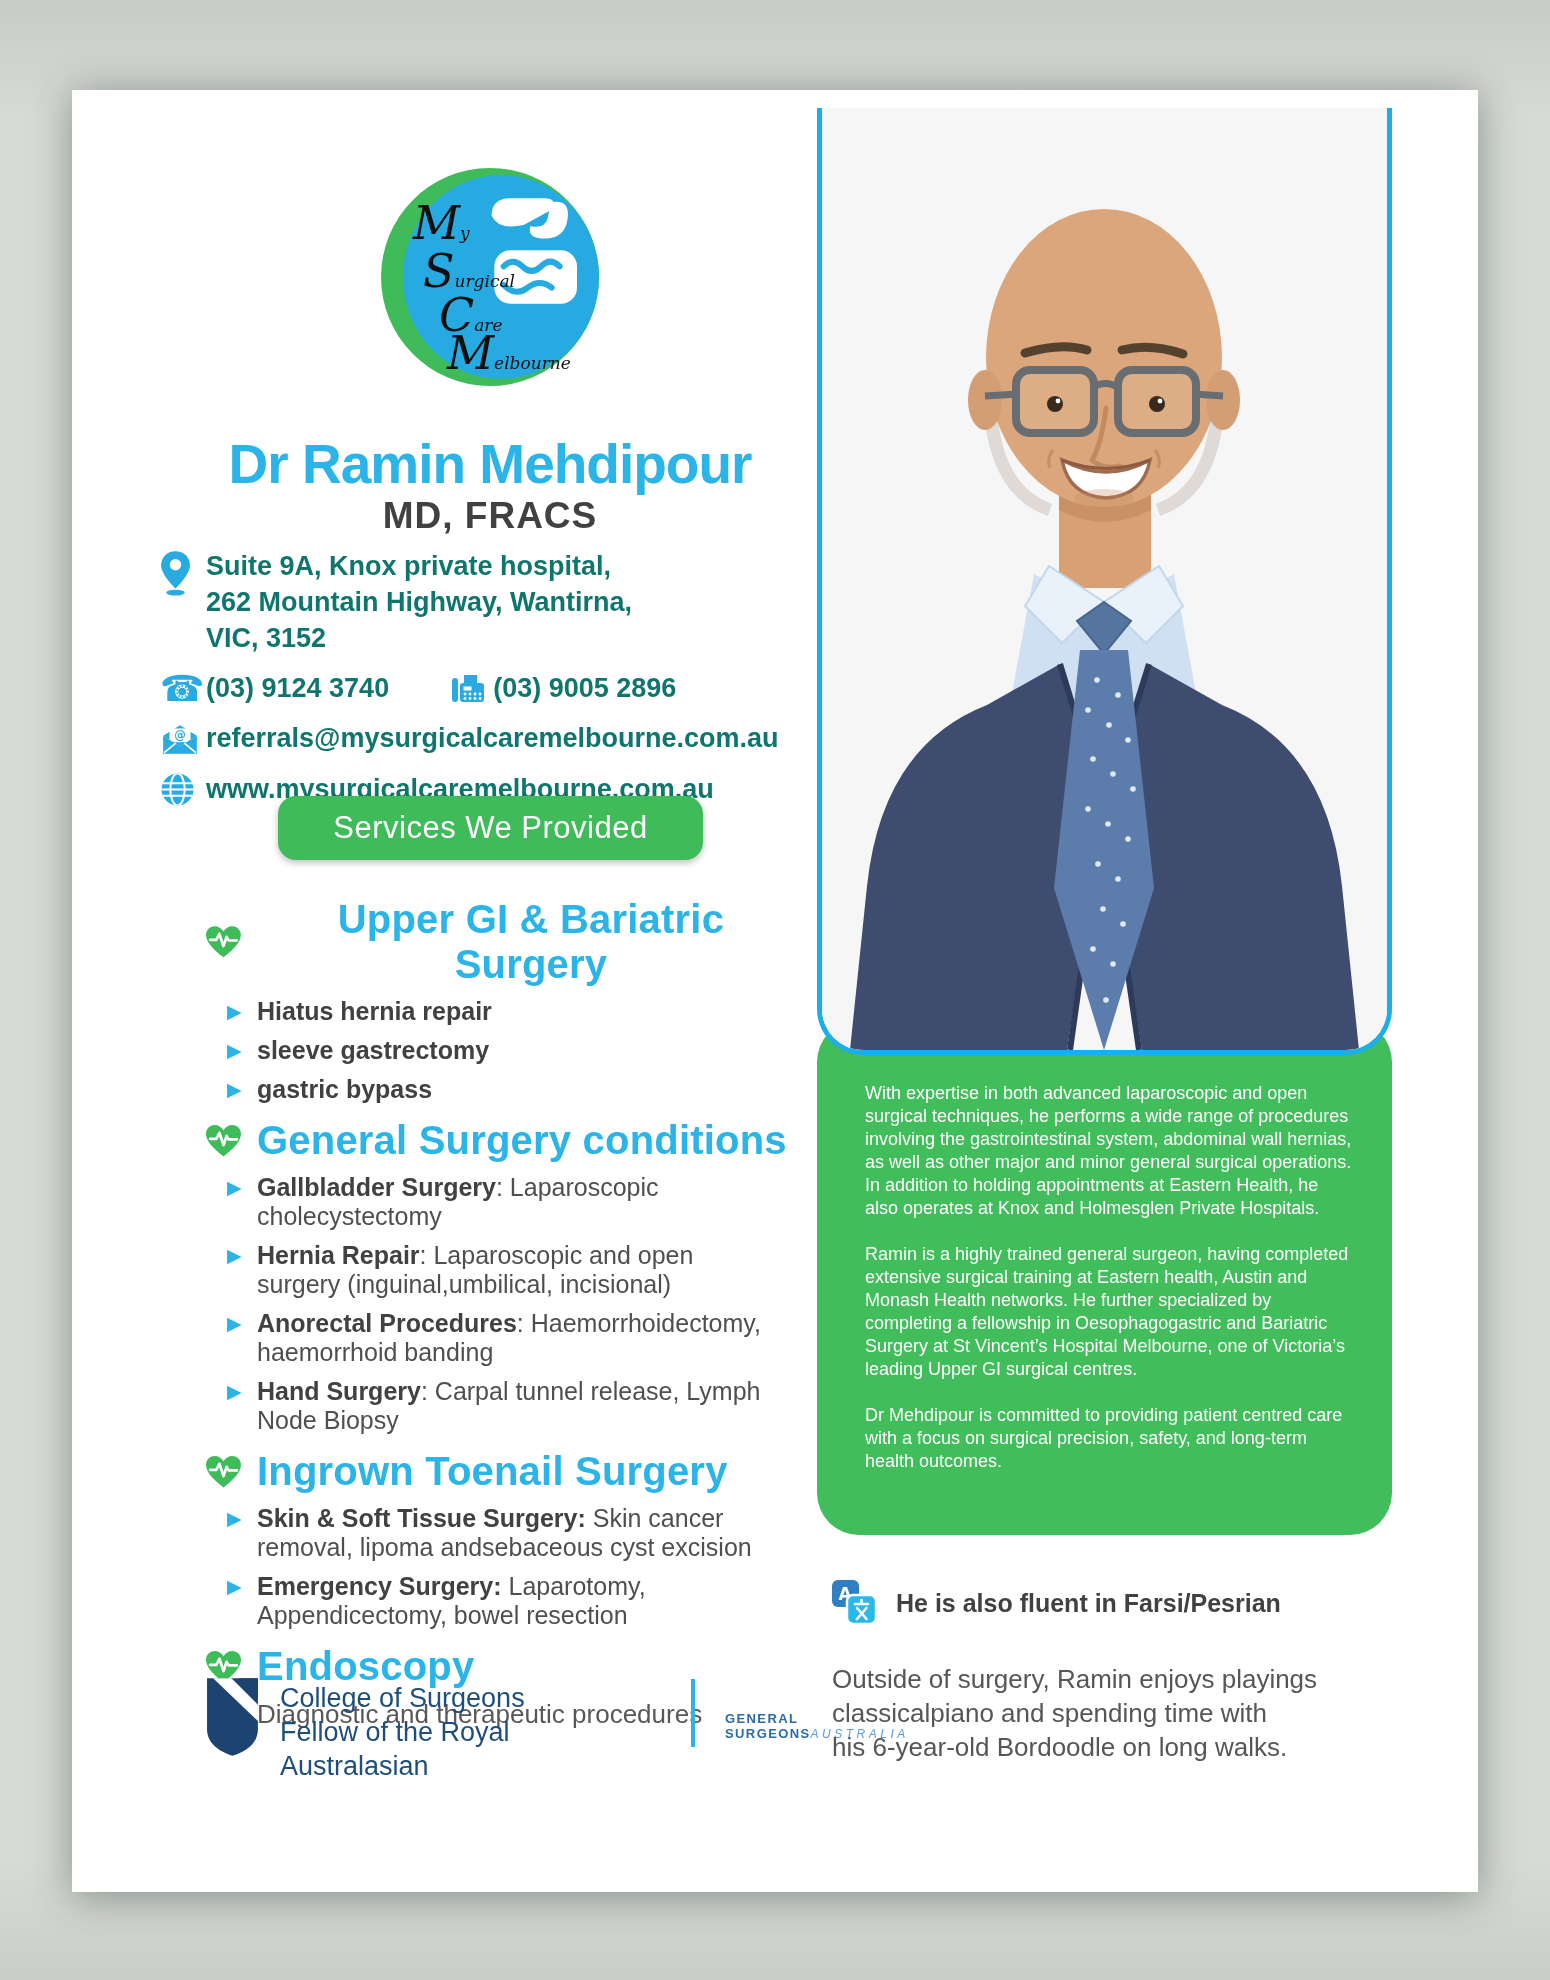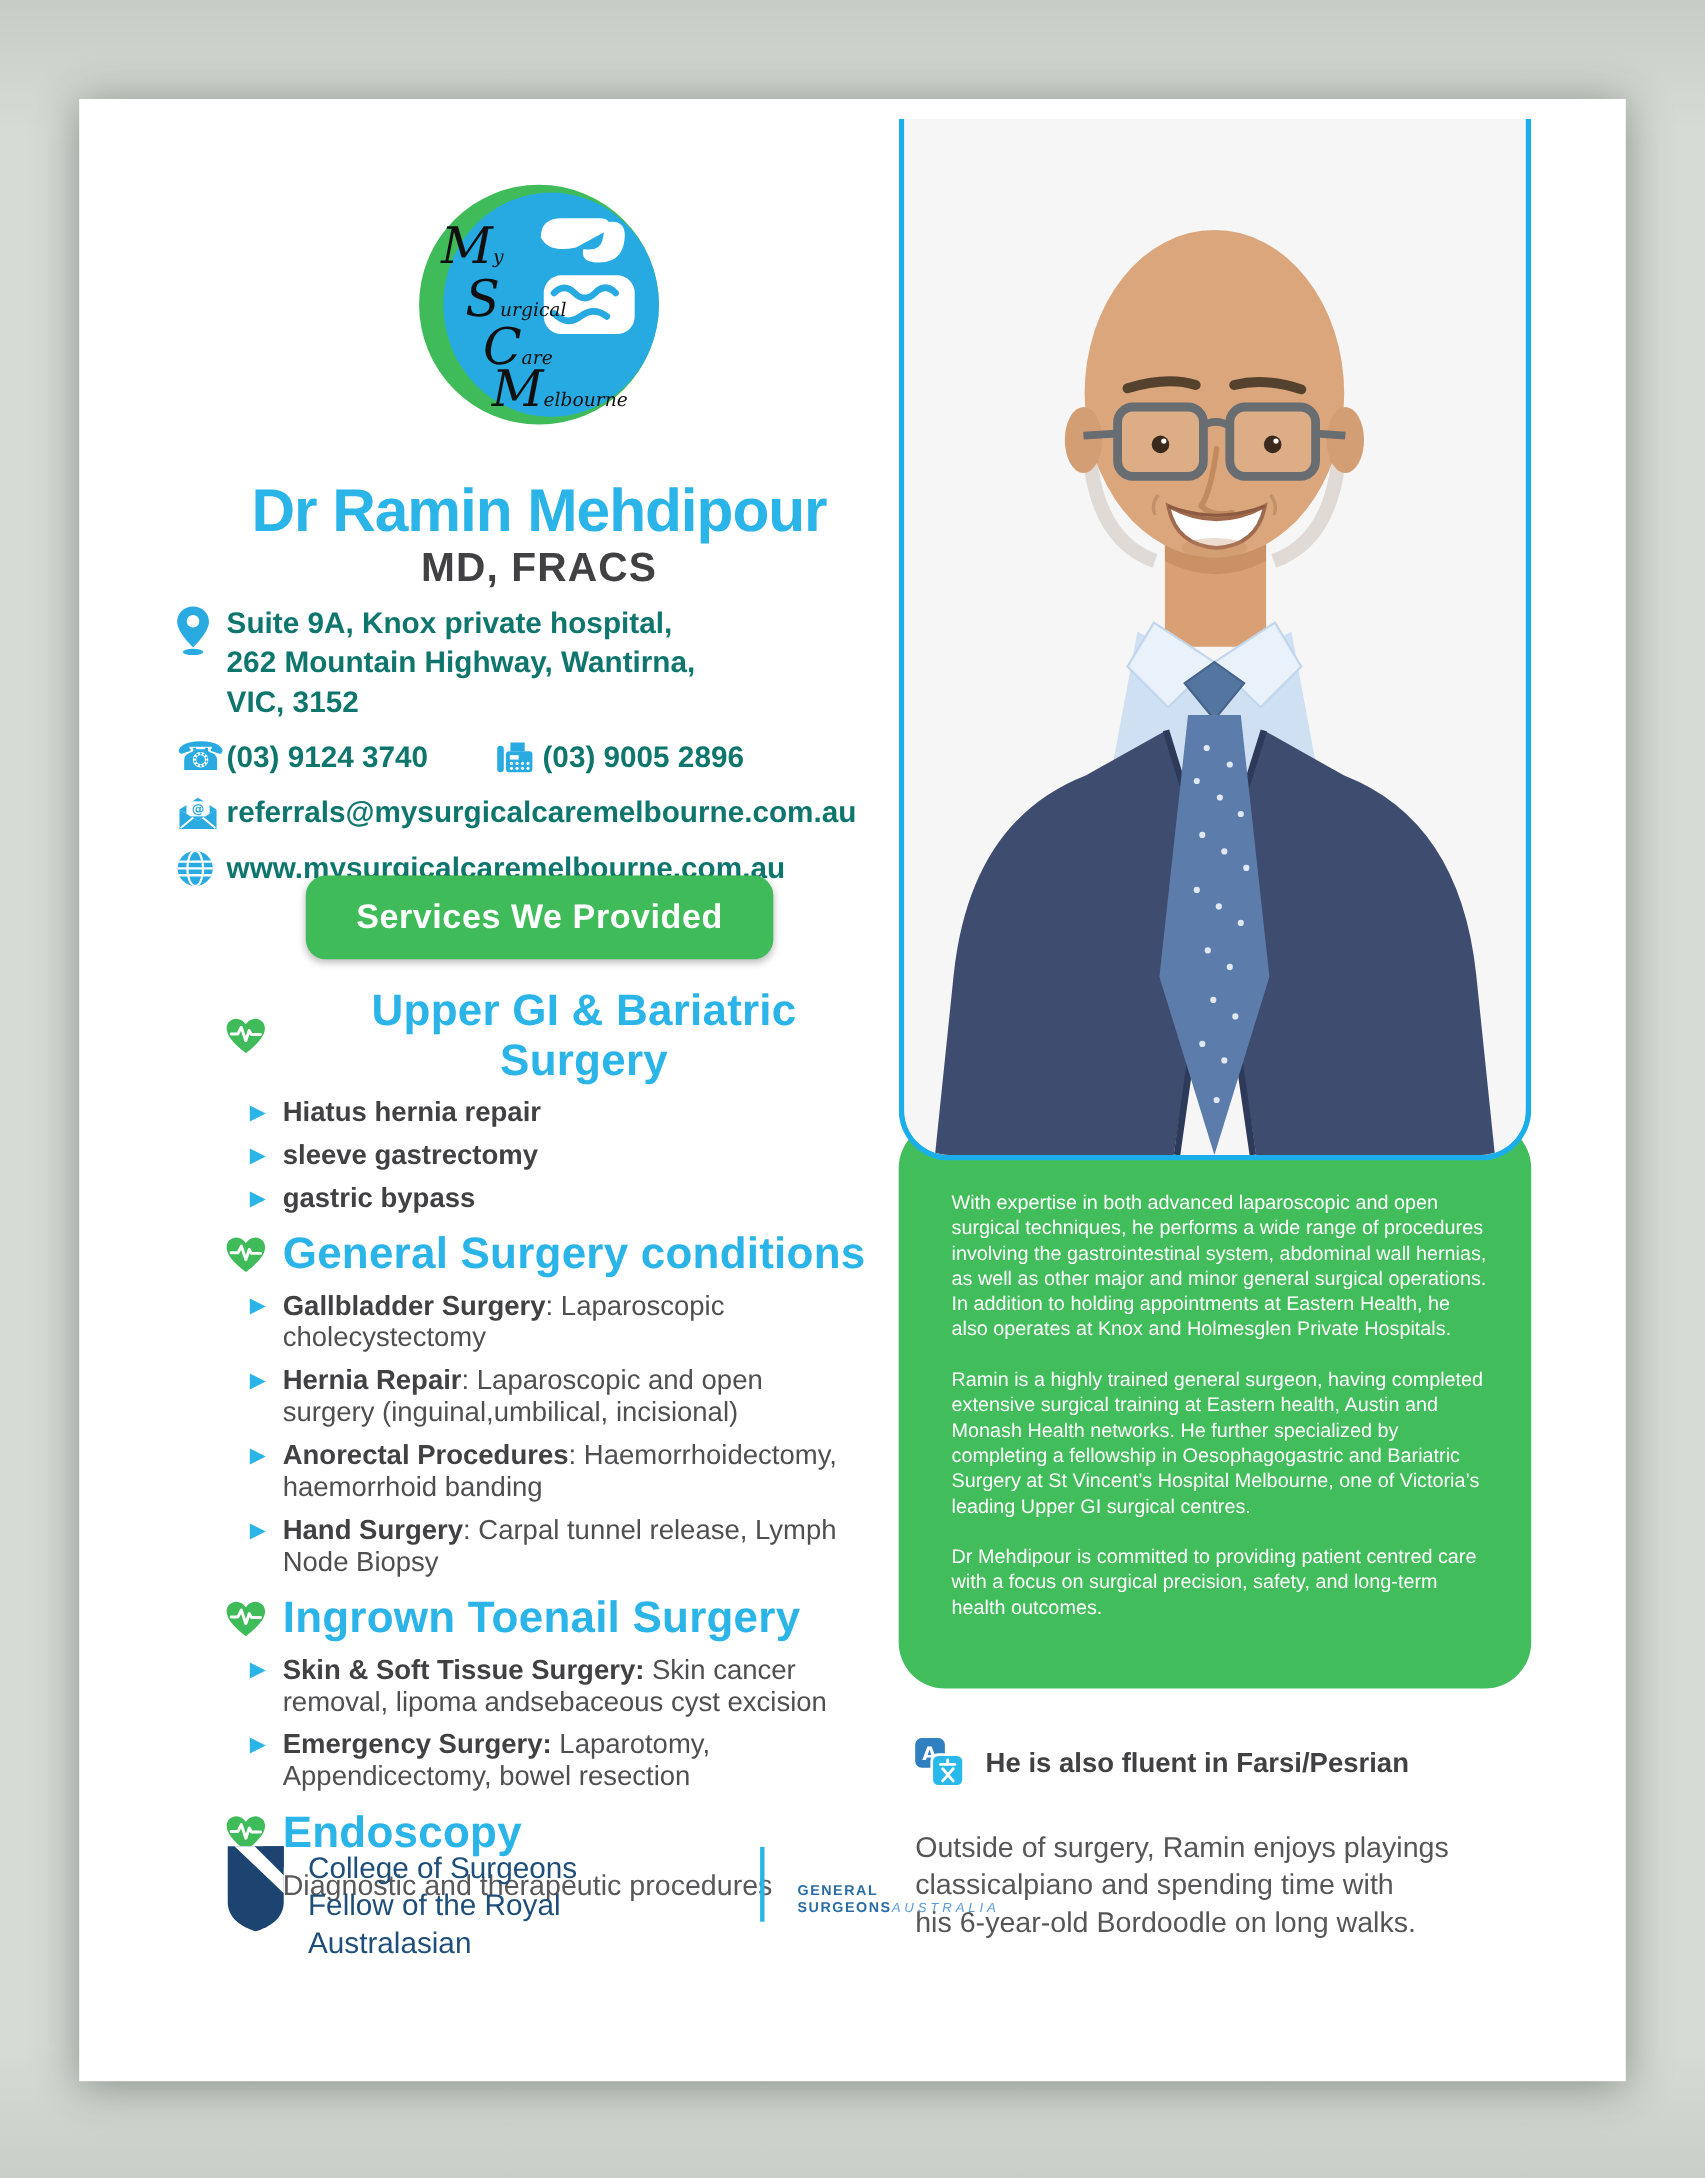--- a/index.html
+++ b/index.html
@@ -15,38 +15,38 @@
   
   .logo-wrap { position:absolute; top:78px; left:0; width:660px; display:flex; justify-content:center; }
   .logo-circle { position:relative; width:218px; height:218px; border-radius:50%; background:#3fbc59; }
   .logo-blue { position:absolute; left:22px; top:7px; width:196px; height:204px; border-radius:50%; background:#27aae1; }
   .logo-organs { position:absolute; left:108px; top:26px; }
   .logo-text { position:absolute; left:0; top:0; width:100%; height:100%;
                font-family:"DejaVu Serif","Liberation Serif",serif; font-style:italic; color:#101010; }
   .logo-line { position:absolute; white-space:nowrap; }
   .logo-line .big { font-size:46px; line-height:1; }
   .logo-line .small { font-size:17px; }
-  .ll1 { left:20px; top:32px; } .ll2 { left:42px; top:80px; } .ll3 { left:58px; top:124px; } .ll4 { left:66px; top:162px; }
+  .ll1 { left:32px; top:32px; } .ll2 { left:42px; top:80px; } .ll3 { left:58px; top:124px; } .ll4 { left:66px; top:162px; }
 
   .doctor-name { position:absolute; top:342px; left:0; width:660px; text-align:center;
                  font-size:55px; font-weight:bold; letter-spacing:-1px; color:#2bb4e8; }
   .doctor-creds { position:absolute; top:405px; left:0; width:660px; text-align:center;
                   font-size:37px; font-weight:bold; letter-spacing:1px; color:#414042; }
 
   .contact { position:absolute; top:458px; left:0; width:660px; }
   .c-row { display:flex; align-items:flex-start; margin-bottom:14px; }
   .c-ico { width:46px; flex:0 0 46px; display:flex; justify-content:flex-start; padding-top:2px; }
   .c-txt { font-size:27px; font-weight:bold; color:#0f766e; line-height:36px; }
   .c-row.inline2 { align-items:center; }
   .fax-group { display:flex; align-items:center; margin-left:62px; }
   .fax-group .c-ico { width:42px; flex:0 0 42px; }
   .phone-glyph { font-family:"DejaVu Sans",sans-serif; font-size:36px; line-height:34px; color:#29abe2; }
 
-  .svc-btn { position:absolute; top:706px; left:118px; width:425px; height:76px; border-radius:18px;
-             background:#3fbc59; color:#fff; font-size:31px; font-weight:bold; letter-spacing:.5px;
+  .svc-btn { position:absolute; top:706px; left:118px; width:425px; height:64px; border-radius:18px;
+             background:#3fbc59; color:#fff; font-size:31px; font-weight:normal; letter-spacing:.5px;
              display:flex; align-items:center; justify-content:center; border:none;
              box-shadow:0 3px 7px rgba(0,0,0,.25); cursor:pointer; }
 
   .services { position:absolute; top:793px; left:45px; width:600px; }
   .svc-h { display:flex; align-items:center; gap:15px; margin:14px 0 10px 0; }
   .svc-h .title { font-size:40px; font-weight:bold; color:#2bb4e8; letter-spacing:.2px;text-align:center; }
   .svc-item { display:flex; margin:0 0 10px 22px; }
   .svc-item .tri { flex:0 0 30px; font-size:19px; color:#2bb4e8; padding-top:3px;
                    font-family:"DejaVu Sans",sans-serif; }
   .svc-text { font-size:25px; line-height:29px; color:#4f4f51; width:505px; }

